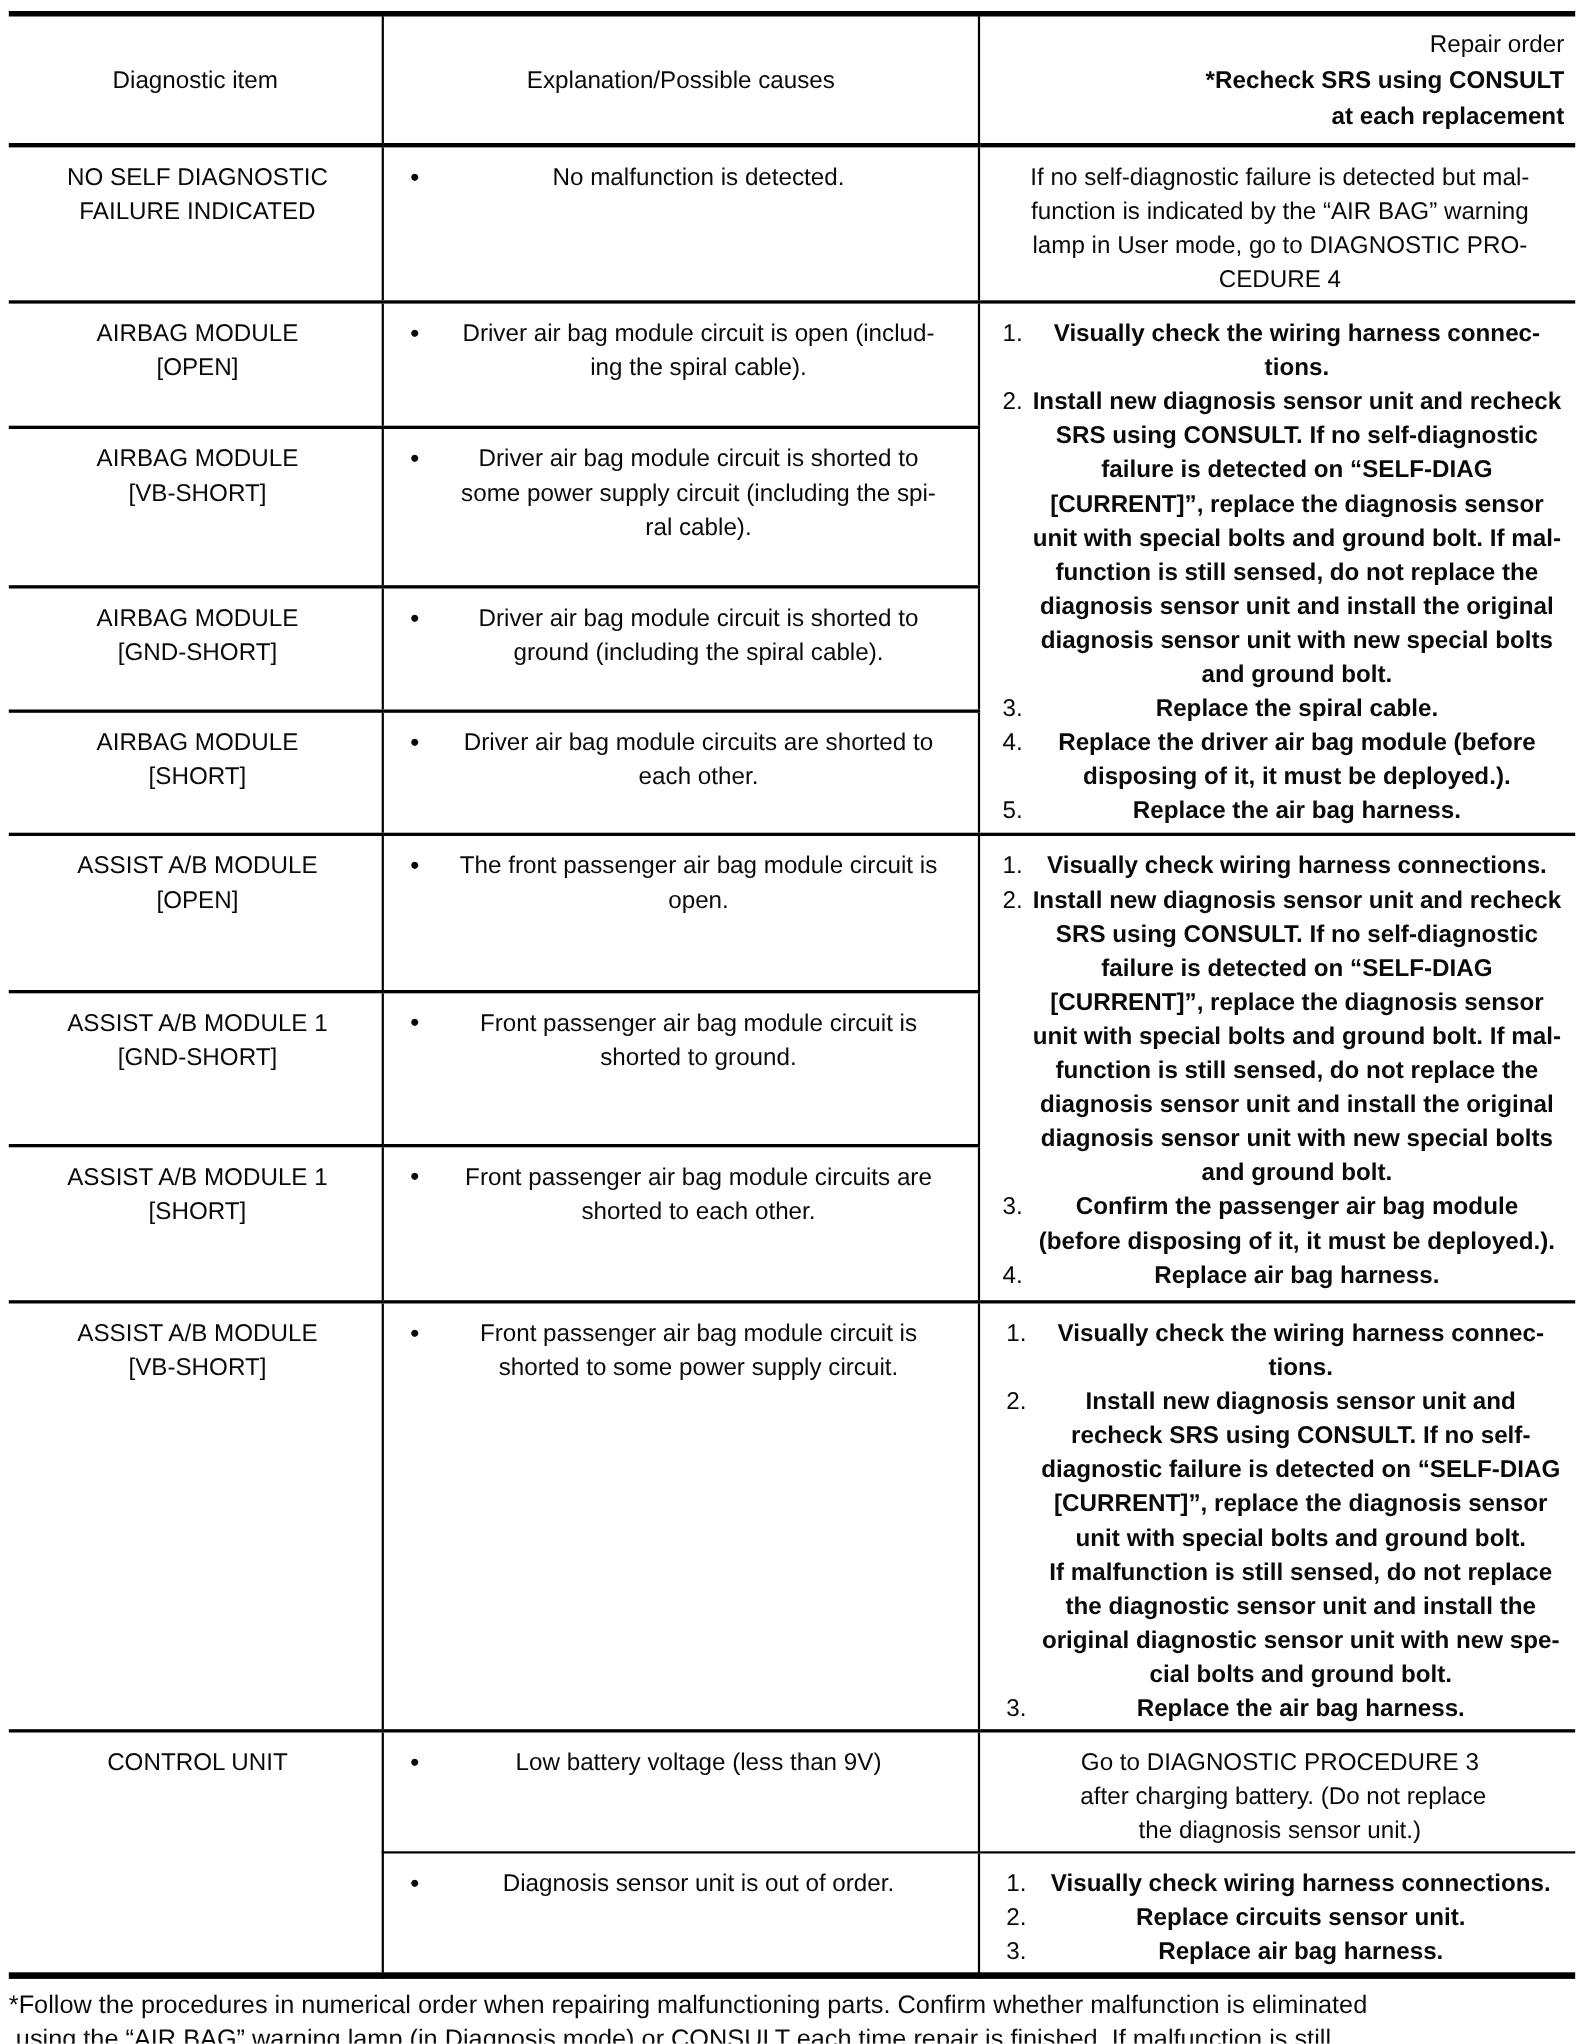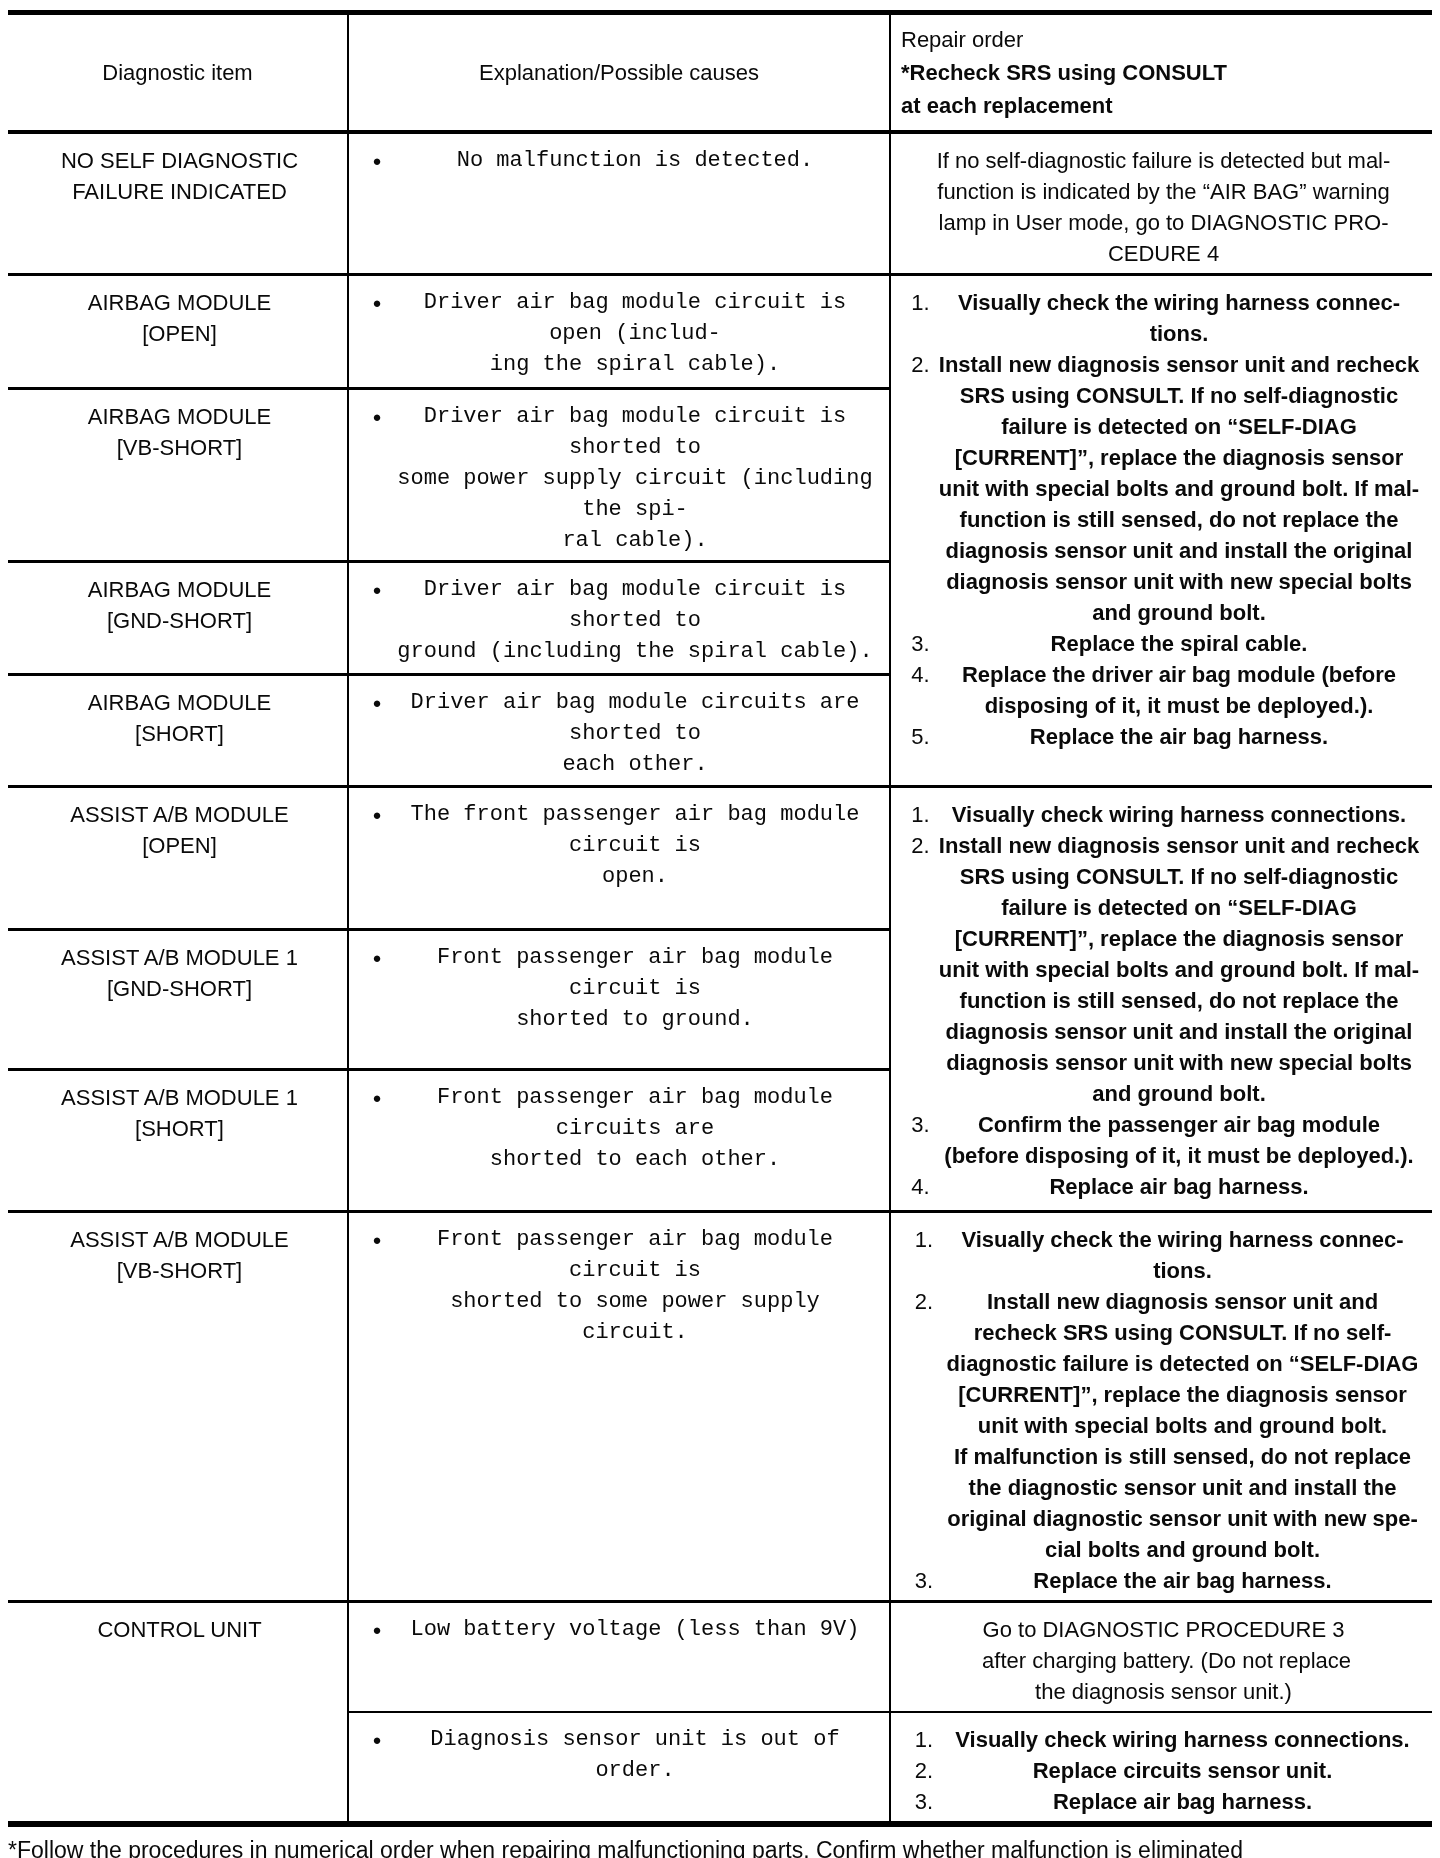--- a/index.html
+++ b/index.html
@@ -15,28 +15,28 @@
   }
   col.w1{width:340px}col.w2{width:542px}col.w3{width:542px}
   .diag th,.diag td{
     vertical-align:top;padding:11px 10px 4px 14px;
     font-size:22px;line-height:31px;font-weight:400;text-align:center;
   }
   .c1,.c2{border-right:2.5px solid #000;}
   .diag td{border-top:3px solid #000;}
   tr.thin td{border-top:2px solid #000;}
   tr.hdr th{border-bottom:4px solid #000;vertical-align:middle;text-align:center;padding:8px 10px;}
-  .h-line{text-align:left;line-height:33px;}
+  .h-line{text-align:right;line-height:33px;}
   .h-bold{font-weight:700;}
   .item{white-space:pre-wrap;line-height:34px;padding-top:14px;}
   .para{white-space:pre-wrap;}
   .pad-top{padding-top:14px;}
   .bullet-row{display:flex;}
   .bullet{flex:none;width:28px;font-size:15px;line-height:31px;}
-  .bt{flex:1;white-space:pre-wrap;font-family:Liberation Mono, monospace;}
+  .bt{flex:1;white-space:pre-wrap;}
   .step{display:flex;}
   .step .n{flex:none;width:31px;}
   .step .t{flex:1;white-space:pre-wrap;font-weight:bold;}
   .steps-wide .n{width:38px;}
   .footnote{
     margin:8px 0 0 8px;width:1392px;
     font-size:23px;line-height:31px;white-space:pre-wrap;
   }
 </style>
 </head>

